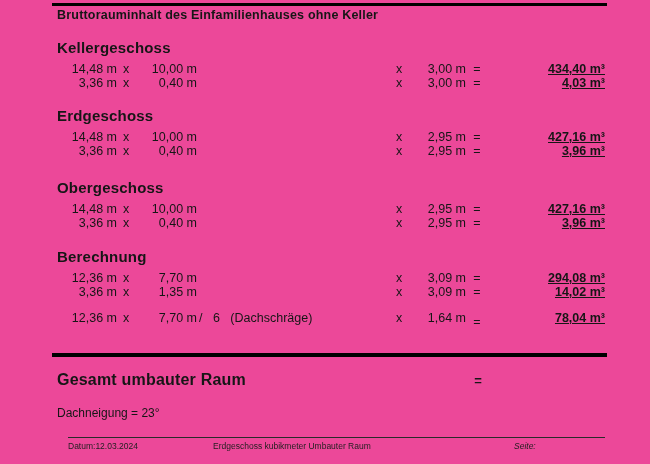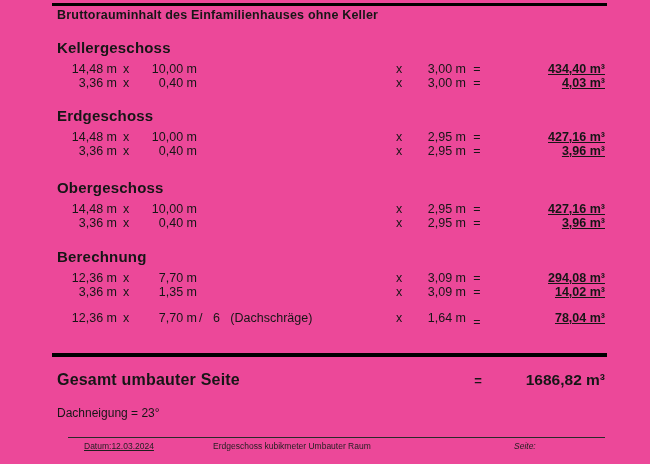--- a/index.html
+++ b/index.html
@@ -42,21 +42,21 @@
   .row-note .eq{transform:translateY(4px);display:inline-block;}
   .total{
     position:absolute;left:52px;top:371px;width:553px;
     display:grid;grid-template-columns:1fr 20px 117px;align-items:baseline;
   }
   .total-label{font-size:16px;font-weight:bold;padding-left:5px;letter-spacing:.2px;}
   .total-eq{font-size:13px;font-weight:bold;text-align:center;}
   .total-value{font-size:15.5px;font-weight:bold;text-align:right;}
   .roof{position:absolute;left:57px;top:398px;font-size:12px;margin-top:8px;}
   .footer{position:absolute;top:441px;left:0;width:650px;font-size:8.5px;color:#1f1f1f;}
-  .f-date{position:absolute;left:84px;text-decoration:underline;}
+  .f-date{position:absolute;left:68px;}
   .f-center{position:absolute;left:213px;}
   .f-page{position:absolute;left:514px;font-style:italic;}
 </style>
 </head>
 <body>
 
 <div class="page">
 
   <div class="rule rule-top"></div>
 
@@ -164,23 +164,22 @@
       <span class="c op">x</span>
       <span class="c dim3">1,64 m</span>
       <span class="c eq">=</span>
       <span class="c result">78,04 m³</span>
     </div>
   </section>
 
   <div class="rule rule-mid"></div>
 
   <div class="total">
-    <span class="total-label">Gesamt umbauter Seite</span>
+    <span class="total-label">Gesamt umbauter Raum</span>
     <span class="total-eq">=</span>
-    <span class="total-value">1686,82 m³</span>
   </div>
 
   <div class="roof">Dachneigung = 23°</div>
 
   <div class="rule rule-foot"></div>
 
   <div class="footer">
     <span class="f-date">Datum:12.03.2024</span>
     <span class="f-center">Erdgeschoss kubikmeter Umbauter Raum</span>
     <span class="f-page">Seite:</span>

